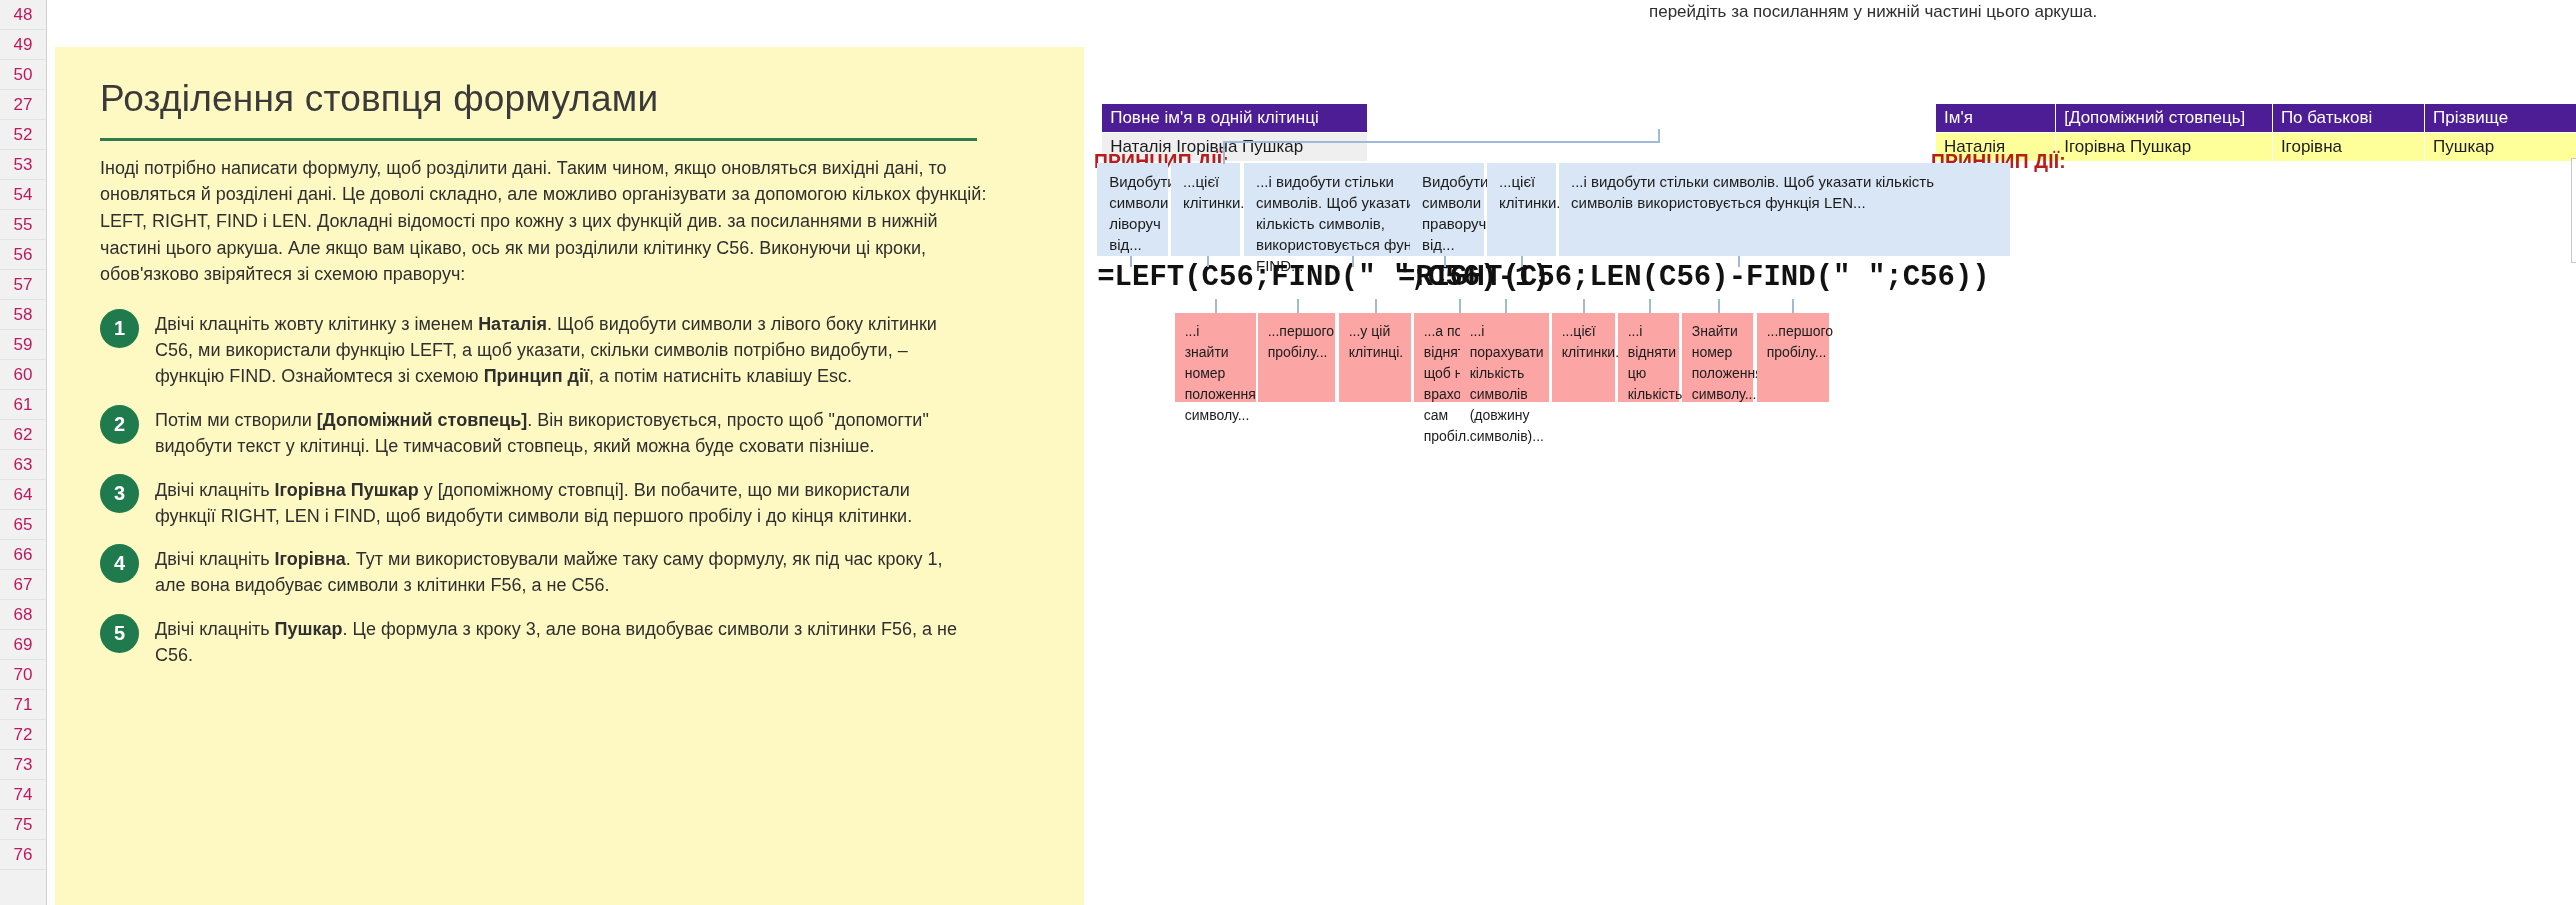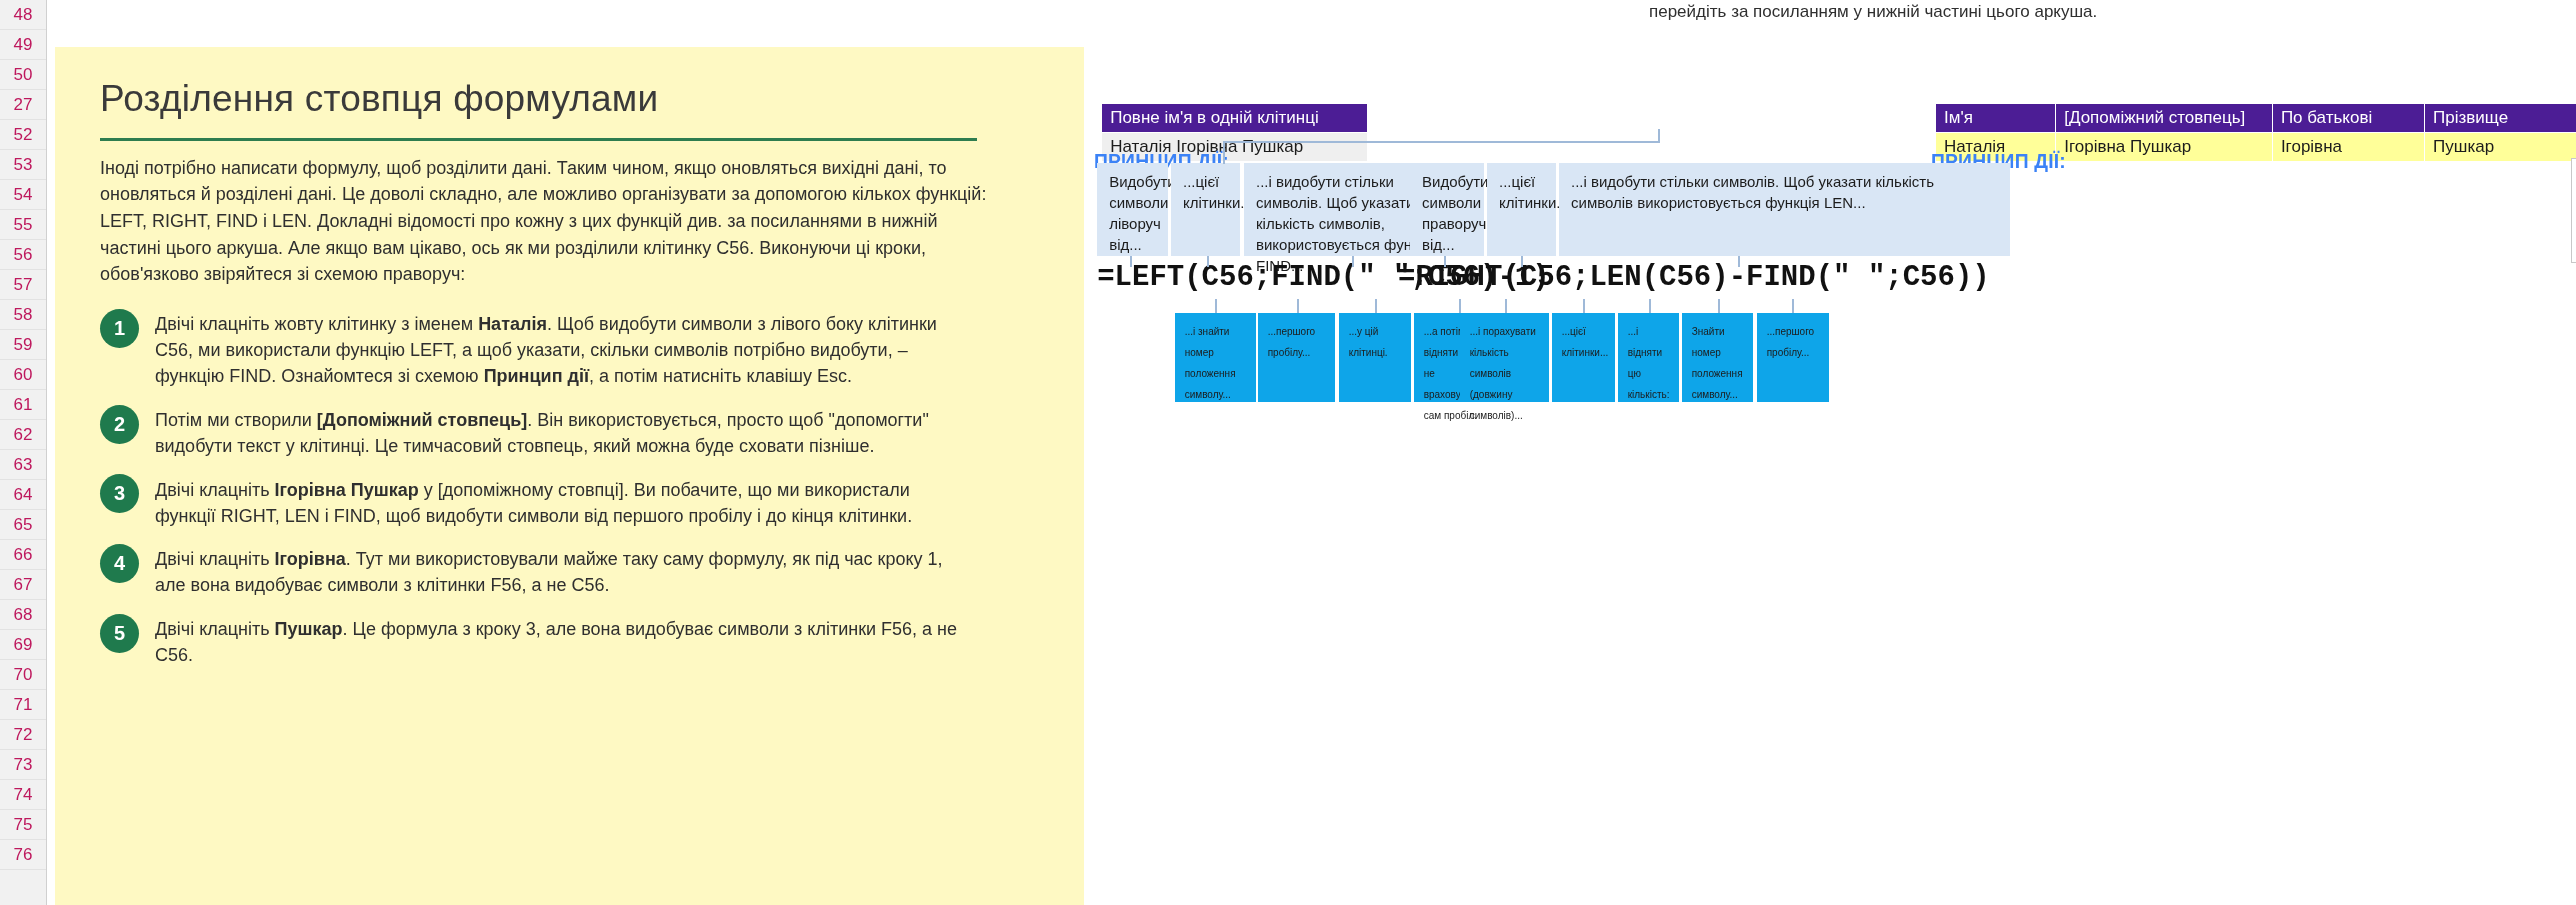--- a/index.html
+++ b/index.html
@@ -161,39 +161,39 @@
   .tbl .cell-yellow { background: #ffff99; }
 
   #tbl-left { left: 7.2px; top: 103px; }
   #tbl-left td { width: 266px; }
   #tbl-right { left: 841px; top: 103px; }
 
   .ph-label {
     position: absolute;
     font-size: 19.3px;
     font-weight: 700;
-    color: #3b82f6;
+    color: #b91c1c;
     letter-spacing: 0.2px;
   }
   #ph-left { left: 0px; top: 151px; }
   #ph-right { left: 837px; top: 151px; }
 
   .blue-box {
     position: absolute;
     background: #d9e6f5;
     font-size: 15px;
     line-height: 21px;
     color: #1c1c1c;
     padding: 8px 12px;
     box-sizing: border-box;
   }
   .green-box {
     position: absolute;
-    background: #0ea5e9;
-    font-size: 10px;
+    background: #fca5a5;
+    font-size: 14px;
     line-height: 21px;
     color: #1c1c1c;
     padding: 8px 9.7px;
     box-sizing: border-box;
   }
 
   .formula {
     position: absolute;
     font-family: "Liberation Mono", monospace;
     font-size: 29px;

